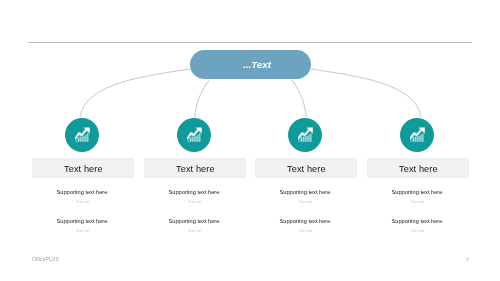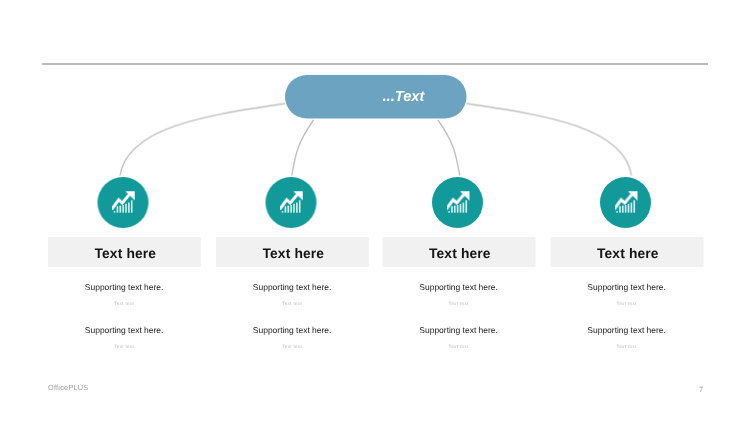--- a/index.html
+++ b/index.html
@@ -3,27 +3,27 @@
 <meta charset="utf-8">
 <style>
   html,body{margin:0;padding:0;}
   body{width:500px;height:281px;background:#ffffff;font-family:"Liberation Sans",sans-serif;overflow:hidden;}
   .slide *{will-change:transform;}
   .slide{position:relative;width:500px;height:281px;background:#fff;overflow:hidden;}
   #top-rule{position:absolute;left:28px;top:41.7px;width:444px;height:1.3px;background:#bbbbbb;}
   #connectors{position:absolute;left:0;top:0;width:500px;height:281px;}
   .pill{position:absolute;left:190px;top:50px;width:121px;height:29px;border-radius:15px;background:#6CA3C1;
         display:flex;align-items:center;justify-content:center;}
-  .pill-label{color:#ffffff;font-style:italic;font-weight:bold;font-size:9.8px;letter-spacing:0;position:relative;top:0.4px;left:18px;}
+  .pill-label{color:#ffffff;font-style:italic;font-weight:bold;font-size:9.8px;letter-spacing:0;position:relative;top:0.4px;left:6px;}
   .circle{position:absolute;top:117.9px;width:34px;height:34px;border-radius:50%;background:#129A9B;}
   .circle svg{display:block;}
   .gicon{position:absolute;left:9.8px;top:9.4px;width:15.4px;height:14.9px;}
   .chip{position:absolute;top:158px;width:101.5px;height:20px;background:#F1F1F1;
         display:flex;align-items:center;justify-content:center;}
-  .chip-label{font-size:9.2px;font-weight:bold;color:#141414;letter-spacing:.1px;position:relative;top:0.6px;left:0.5px;}
+  .chip-label{font-size:9.2px;font-weight:normal;color:#141414;letter-spacing:.1px;position:relative;top:0.6px;left:0.5px;}
   .col{position:absolute;width:101.5px;text-align:center;}
   .sup{font-size:5.65px;color:#1a1a1a;line-height:1;}
   .tiny{font-size:3.1px;color:#bdbdbd;line-height:1;margin-top:5px;letter-spacing:.2px;}
   .blk1{top:190px;}
   .blk2{top:219px;}
   #footer-brand{position:absolute;left:32px;top:256.5px;font-size:4.9px;color:#9b9b9b;letter-spacing:.15px;}
   #page-num{position:absolute;left:465.7px;top:256.5px;font-size:5px;color:#9b9b9b;}
 </style>
 </head>
 <body>

